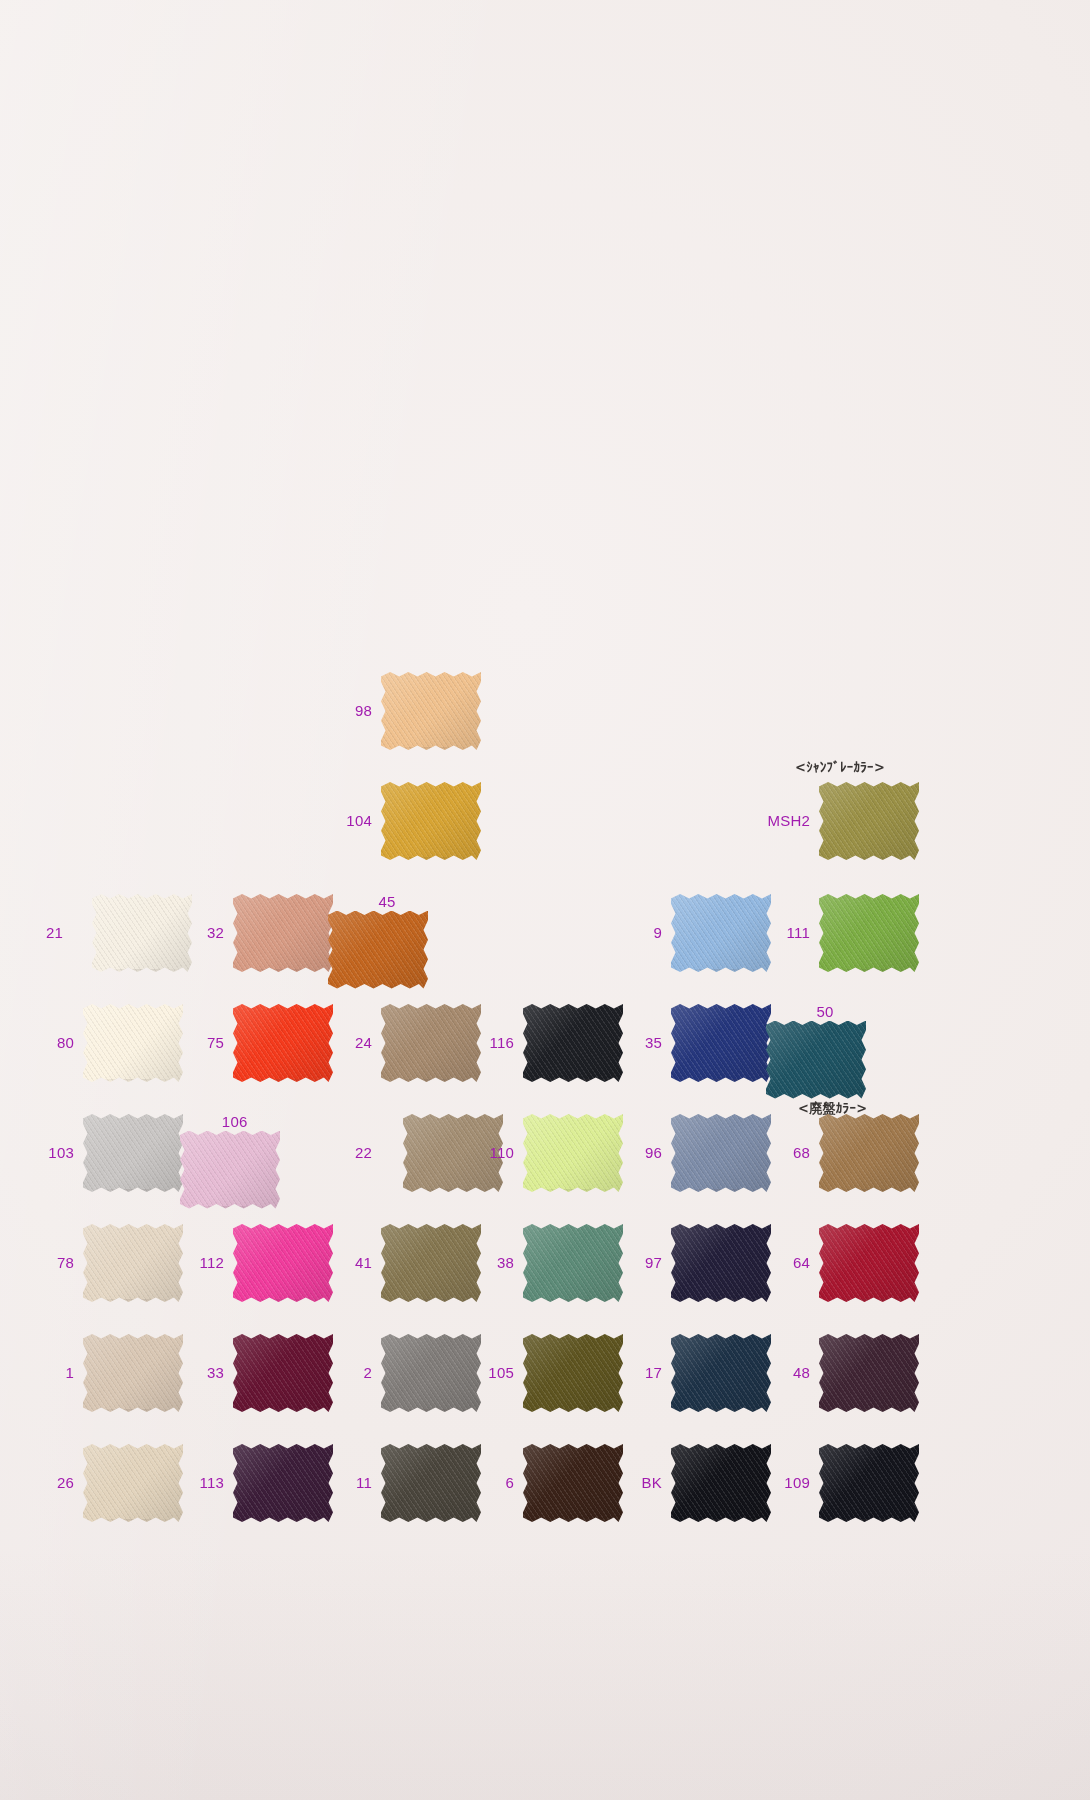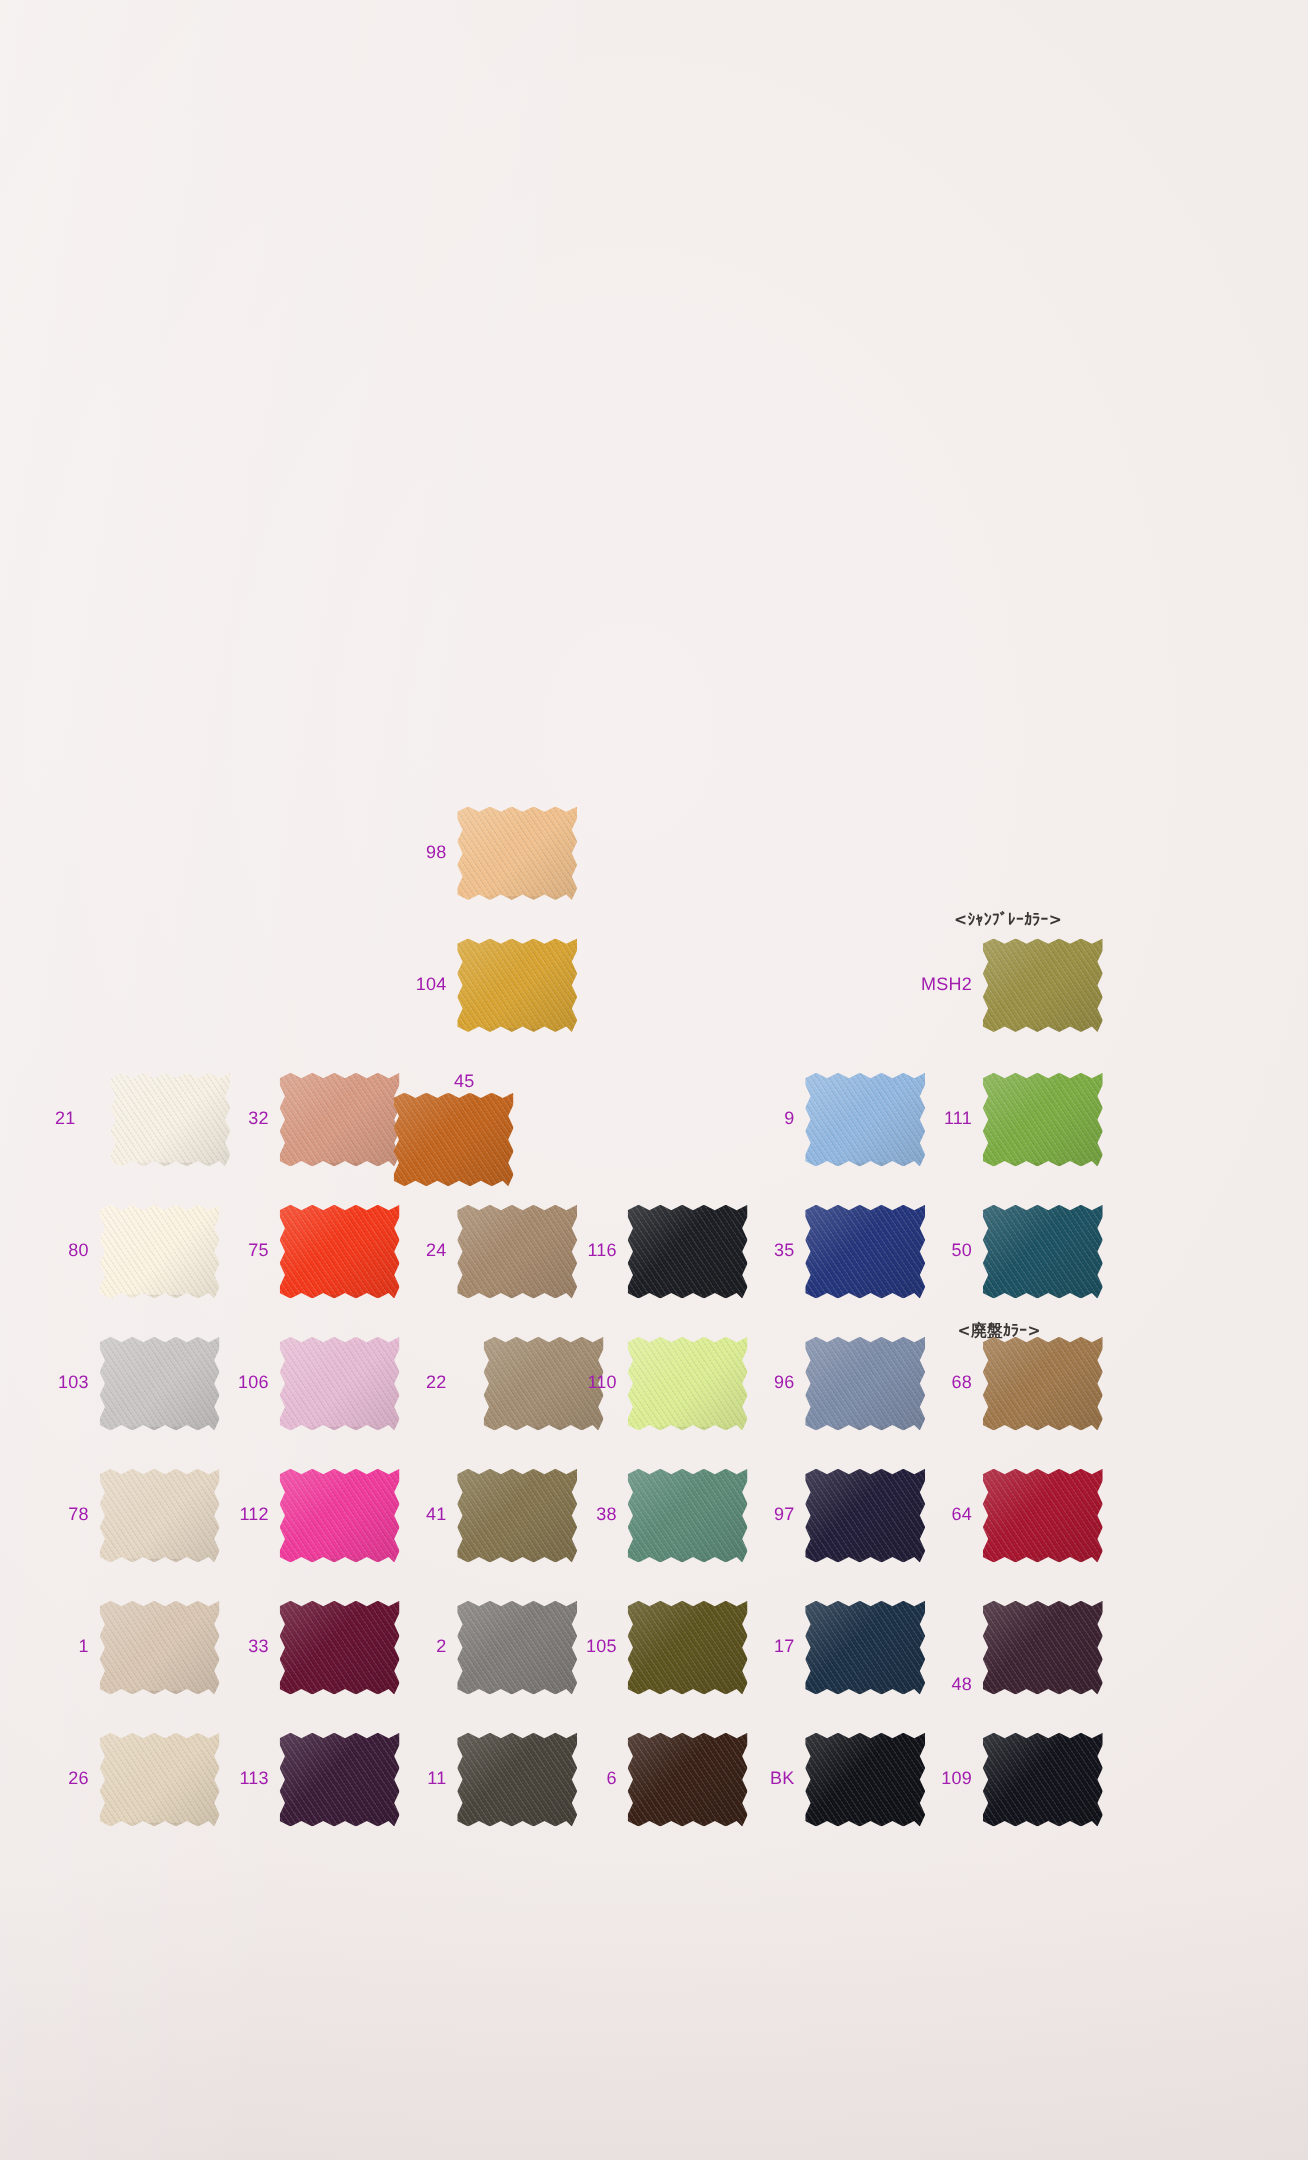--- a/index.html
+++ b/index.html
@@ -191,35 +191,35 @@
         <div style="position: absolute; inset: 0px; background: linear-gradient(135deg, rgba(255, 255, 255, 0.16), rgba(255, 255, 255, 0) 42%), linear-gradient(315deg, rgba(0, 0, 0, 0.1), rgba(0, 0, 0, 0) 46%);"></div>
       </div>
     </div>
     <div class="cell" style="left: 618px; top: 1004px;">
       <div class="cell-label">35</div>
       <div class="chip" style="width: 100px; height: 78px; background: rgb(37, 54, 124); clip-path: polygon(0px 4.5px, 9.1px 0px, 18.2px 4.5px, 27.3px 0px, 36.4px 4.5px, 45.5px 0px, 54.5px 4.5px, 63.6px 0px, 72.7px 4.5px, 81.8px 0px, 90.9px 4.5px, 100px 0px, 100px 9.8px, 95.5px 19.5px, 100px 29.3px, 95.5px 39px, 100px 48.8px, 95.5px 58.5px, 100px 68.3px, 95.5px 78px, 90.9px 73.5px, 81.8px 78px, 72.7px 73.5px, 63.6px 78px, 54.5px 73.5px, 45.5px 78px, 36.4px 73.5px, 27.3px 78px, 18.2px 73.5px, 9.1px 78px, 0px 73.5px, 0px 68.3px, 4.5px 58.5px, 0px 48.8px, 4.5px 39px, 0px 29.3px, 4.5px 19.5px, 0px 9.8px);">
         <div class="fabric"></div>
         <div style="position: absolute; inset: 0px; background: linear-gradient(135deg, rgba(255, 255, 255, 0.16), rgba(255, 255, 255, 0) 42%), linear-gradient(315deg, rgba(0, 0, 0, 0.1), rgba(0, 0, 0, 0) 46%);"></div>
       </div>
     </div>
-    <div class="cell" style="left: 766px; top: 1004px;">
+    <div class="cell" style="left: 766px; top: 1004px; flex-direction: column;">
       <div class="cell-label">50</div>
       <div class="chip" style="width: 100px; height: 78px; background: rgb(30, 83, 99); clip-path: polygon(0px 4.5px, 9.1px 0px, 18.2px 4.5px, 27.3px 0px, 36.4px 4.5px, 45.5px 0px, 54.5px 4.5px, 63.6px 0px, 72.7px 4.5px, 81.8px 0px, 90.9px 4.5px, 100px 0px, 100px 9.8px, 95.5px 19.5px, 100px 29.3px, 95.5px 39px, 100px 48.8px, 95.5px 58.5px, 100px 68.3px, 95.5px 78px, 90.9px 73.5px, 81.8px 78px, 72.7px 73.5px, 63.6px 78px, 54.5px 73.5px, 45.5px 78px, 36.4px 73.5px, 27.3px 78px, 18.2px 73.5px, 9.1px 78px, 0px 73.5px, 0px 68.3px, 4.5px 58.5px, 0px 48.8px, 4.5px 39px, 0px 29.3px, 4.5px 19.5px, 0px 9.8px);">
         <div class="fabric"></div>
         <div style="position: absolute; inset: 0px; background: linear-gradient(135deg, rgba(255, 255, 255, 0.16), rgba(255, 255, 255, 0) 42%), linear-gradient(315deg, rgba(0, 0, 0, 0.1), rgba(0, 0, 0, 0) 46%);"></div>
       </div>
     </div>
     <div class="cell" style="left: 30px; top: 1114px;">
       <div class="cell-label">103</div>
       <div class="chip" style="width: 100px; height: 78px; background: rgb(201, 198, 196); clip-path: polygon(0px 4.5px, 9.1px 0px, 18.2px 4.5px, 27.3px 0px, 36.4px 4.5px, 45.5px 0px, 54.5px 4.5px, 63.6px 0px, 72.7px 4.5px, 81.8px 0px, 90.9px 4.5px, 100px 0px, 100px 9.8px, 95.5px 19.5px, 100px 29.3px, 95.5px 39px, 100px 48.8px, 95.5px 58.5px, 100px 68.3px, 95.5px 78px, 90.9px 73.5px, 81.8px 78px, 72.7px 73.5px, 63.6px 78px, 54.5px 73.5px, 45.5px 78px, 36.4px 73.5px, 27.3px 78px, 18.2px 73.5px, 9.1px 78px, 0px 73.5px, 0px 68.3px, 4.5px 58.5px, 0px 48.8px, 4.5px 39px, 0px 29.3px, 4.5px 19.5px, 0px 9.8px);">
         <div class="fabric"></div>
         <div style="position: absolute; inset: 0px; background: linear-gradient(135deg, rgba(255, 255, 255, 0.16), rgba(255, 255, 255, 0) 42%), linear-gradient(315deg, rgba(0, 0, 0, 0.1), rgba(0, 0, 0, 0) 46%);"></div>
       </div>
     </div>
-    <div class="cell" style="left: 180px; top: 1114px;">
+    <div class="cell" style="left: 180px; top: 1114px; flex-direction: column;">
       <div class="cell-label">106</div>
       <div class="chip" style="width: 100px; height: 78px; background: rgb(230, 188, 212); clip-path: polygon(0px 4.5px, 9.1px 0px, 18.2px 4.5px, 27.3px 0px, 36.4px 4.5px, 45.5px 0px, 54.5px 4.5px, 63.6px 0px, 72.7px 4.5px, 81.8px 0px, 90.9px 4.5px, 100px 0px, 100px 9.8px, 95.5px 19.5px, 100px 29.3px, 95.5px 39px, 100px 48.8px, 95.5px 58.5px, 100px 68.3px, 95.5px 78px, 90.9px 73.5px, 81.8px 78px, 72.7px 73.5px, 63.6px 78px, 54.5px 73.5px, 45.5px 78px, 36.4px 73.5px, 27.3px 78px, 18.2px 73.5px, 9.1px 78px, 0px 73.5px, 0px 68.3px, 4.5px 58.5px, 0px 48.8px, 4.5px 39px, 0px 29.3px, 4.5px 19.5px, 0px 9.8px);">
         <div class="fabric"></div>
         <div style="position: absolute; inset: 0px; background: linear-gradient(135deg, rgba(255, 255, 255, 0.16), rgba(255, 255, 255, 0) 42%), linear-gradient(315deg, rgba(0, 0, 0, 0.1), rgba(0, 0, 0, 0) 46%);"></div>
       </div>
     </div>
     <div class="cell" style="left: 328px; top: 1114px; gap: 22px;">
       <div class="cell-label">22</div>
       <div class="chip" style="width: 100px; height: 78px; background: rgb(163, 142, 115); clip-path: polygon(0px 4.5px, 9.1px 0px, 18.2px 4.5px, 27.3px 0px, 36.4px 4.5px, 45.5px 0px, 54.5px 4.5px, 63.6px 0px, 72.7px 4.5px, 81.8px 0px, 90.9px 4.5px, 100px 0px, 100px 9.8px, 95.5px 19.5px, 100px 29.3px, 95.5px 39px, 100px 48.8px, 95.5px 58.5px, 100px 68.3px, 95.5px 78px, 90.9px 73.5px, 81.8px 78px, 72.7px 73.5px, 63.6px 78px, 54.5px 73.5px, 45.5px 78px, 36.4px 73.5px, 27.3px 78px, 18.2px 73.5px, 9.1px 78px, 0px 73.5px, 0px 68.3px, 4.5px 58.5px, 0px 48.8px, 4.5px 39px, 0px 29.3px, 4.5px 19.5px, 0px 9.8px);">
         <div class="fabric"></div>
@@ -317,21 +317,21 @@
         <div style="position: absolute; inset: 0px; background: linear-gradient(135deg, rgba(255, 255, 255, 0.16), rgba(255, 255, 255, 0) 42%), linear-gradient(315deg, rgba(0, 0, 0, 0.1), rgba(0, 0, 0, 0) 46%);"></div>
       </div>
     </div>
     <div class="cell" style="left: 618px; top: 1334px;">
       <div class="cell-label">17</div>
       <div class="chip" style="width: 100px; height: 78px; background: rgb(29, 50, 71); clip-path: polygon(0px 4.5px, 9.1px 0px, 18.2px 4.5px, 27.3px 0px, 36.4px 4.5px, 45.5px 0px, 54.5px 4.5px, 63.6px 0px, 72.7px 4.5px, 81.8px 0px, 90.9px 4.5px, 100px 0px, 100px 9.8px, 95.5px 19.5px, 100px 29.3px, 95.5px 39px, 100px 48.8px, 95.5px 58.5px, 100px 68.3px, 95.5px 78px, 90.9px 73.5px, 81.8px 78px, 72.7px 73.5px, 63.6px 78px, 54.5px 73.5px, 45.5px 78px, 36.4px 73.5px, 27.3px 78px, 18.2px 73.5px, 9.1px 78px, 0px 73.5px, 0px 68.3px, 4.5px 58.5px, 0px 48.8px, 4.5px 39px, 0px 29.3px, 4.5px 19.5px, 0px 9.8px);">
         <div class="fabric"></div>
         <div style="position: absolute; inset: 0px; background: linear-gradient(135deg, rgba(255, 255, 255, 0.16), rgba(255, 255, 255, 0) 42%), linear-gradient(315deg, rgba(0, 0, 0, 0.1), rgba(0, 0, 0, 0) 46%);"></div>
       </div>
     </div>
-    <div class="cell" style="left: 766px; top: 1334px; align-items: flex-end;">
+    <div class="cell" style="left: 766px; top: 1334px;">
       <div class="cell-label">48</div>
       <div class="chip" style="width: 100px; height: 78px; background: rgb(63, 36, 51); clip-path: polygon(0px 4.5px, 9.1px 0px, 18.2px 4.5px, 27.3px 0px, 36.4px 4.5px, 45.5px 0px, 54.5px 4.5px, 63.6px 0px, 72.7px 4.5px, 81.8px 0px, 90.9px 4.5px, 100px 0px, 100px 9.8px, 95.5px 19.5px, 100px 29.3px, 95.5px 39px, 100px 48.8px, 95.5px 58.5px, 100px 68.3px, 95.5px 78px, 90.9px 73.5px, 81.8px 78px, 72.7px 73.5px, 63.6px 78px, 54.5px 73.5px, 45.5px 78px, 36.4px 73.5px, 27.3px 78px, 18.2px 73.5px, 9.1px 78px, 0px 73.5px, 0px 68.3px, 4.5px 58.5px, 0px 48.8px, 4.5px 39px, 0px 29.3px, 4.5px 19.5px, 0px 9.8px);">
         <div class="fabric"></div>
         <div style="position: absolute; inset: 0px; background: linear-gradient(135deg, rgba(255, 255, 255, 0.16), rgba(255, 255, 255, 0) 42%), linear-gradient(315deg, rgba(0, 0, 0, 0.1), rgba(0, 0, 0, 0) 46%);"></div>
       </div>
     </div>
     <div class="cell" style="left: 30px; top: 1444px;">
       <div class="cell-label">26</div>
       <div class="chip" style="width: 100px; height: 78px; background: rgb(227, 212, 189); clip-path: polygon(0px 4.5px, 9.1px 0px, 18.2px 4.5px, 27.3px 0px, 36.4px 4.5px, 45.5px 0px, 54.5px 4.5px, 63.6px 0px, 72.7px 4.5px, 81.8px 0px, 90.9px 4.5px, 100px 0px, 100px 9.8px, 95.5px 19.5px, 100px 29.3px, 95.5px 39px, 100px 48.8px, 95.5px 58.5px, 100px 68.3px, 95.5px 78px, 90.9px 73.5px, 81.8px 78px, 72.7px 73.5px, 63.6px 78px, 54.5px 73.5px, 45.5px 78px, 36.4px 73.5px, 27.3px 78px, 18.2px 73.5px, 9.1px 78px, 0px 73.5px, 0px 68.3px, 4.5px 58.5px, 0px 48.8px, 4.5px 39px, 0px 29.3px, 4.5px 19.5px, 0px 9.8px);">
         <div class="fabric"></div>

